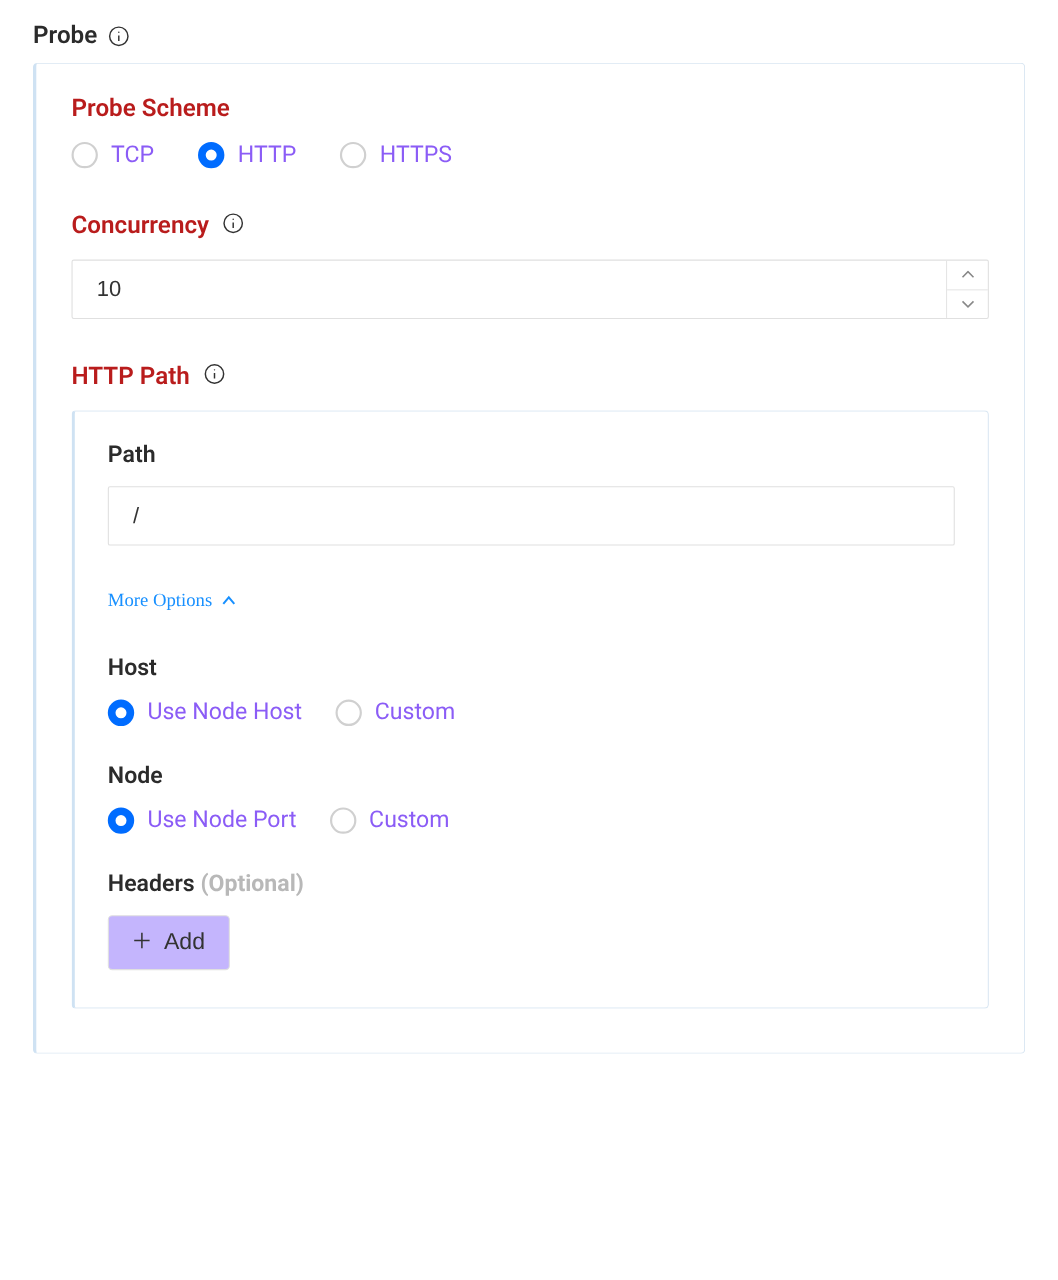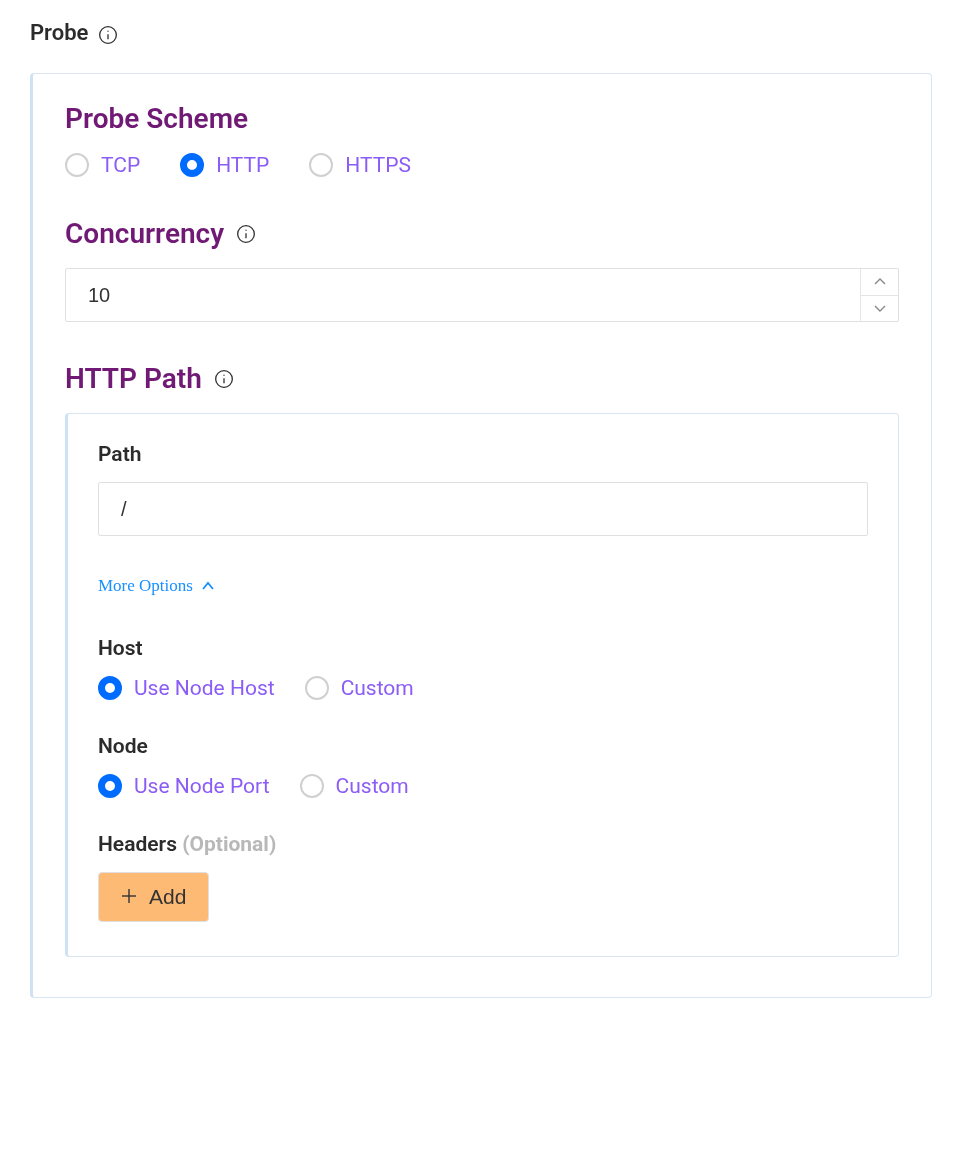--- a/index.html
+++ b/index.html
@@ -9,46 +9,45 @@
     font-family: -apple-system, BlinkMacSystemFont, "Segoe UI", Roboto, sans-serif;
     color: #333;
     background: #fff;
     width: 962px;
   }
   .section-header {
     font-size: 22px;
     font-weight: 600;
     color: #2b2b2b;
     display: flex;
-    align-items: flex-end;
+    align-items: center;
     gap: 10px;
-    margin-bottom: 28px;
+    margin-bottom: 12px;
   }
   .info-icon {
     display: inline-flex;
     align-items: center;
     justify-content: center;
     width: 20px;
     height: 20px;
     color: #333;
   }
   .info-icon svg { width: 20px; height: 20px; }
   .outer-panel {
     border: 1px solid #d9e6f2;
     border-left: 3px solid #cfe2f3;
     border-radius: 4px;
     padding: 28px 32px 40px 32px;
   }
   .field-label {
-    font-size: 28px;
+    font-size: 22px;
     font-weight: 600;
-    color: #701a75;
+    color: #b91c1c;
     margin-bottom: 18px;
     display: flex;
-    align-items: center;
     gap: 12px;
   }
   .radio-row {
     display: flex;
     align-items: center;
     gap: 40px;
     margin-bottom: 40px;
   }
   .radio-option {
     display: flex;
@@ -153,21 +152,21 @@
   .add-btn {
     display: inline-flex;
     align-items: center;
     gap: 12px;
     border: 1px solid #e0e0e0;
     border-radius: 4px;
     padding: 12px 22px;
     font-size: 21px;
     color: #333;
     cursor: pointer;
-    background: #fdba74;
+    background: #c4b5fd;
   }
   .add-btn svg { width: 16px; height: 16px; }
   .block { margin-bottom: 10px; }
 </style>
 </head>
 <body>
 
 <div class="section-header">
   <span>Probe</span>
   <span class="info-icon">

